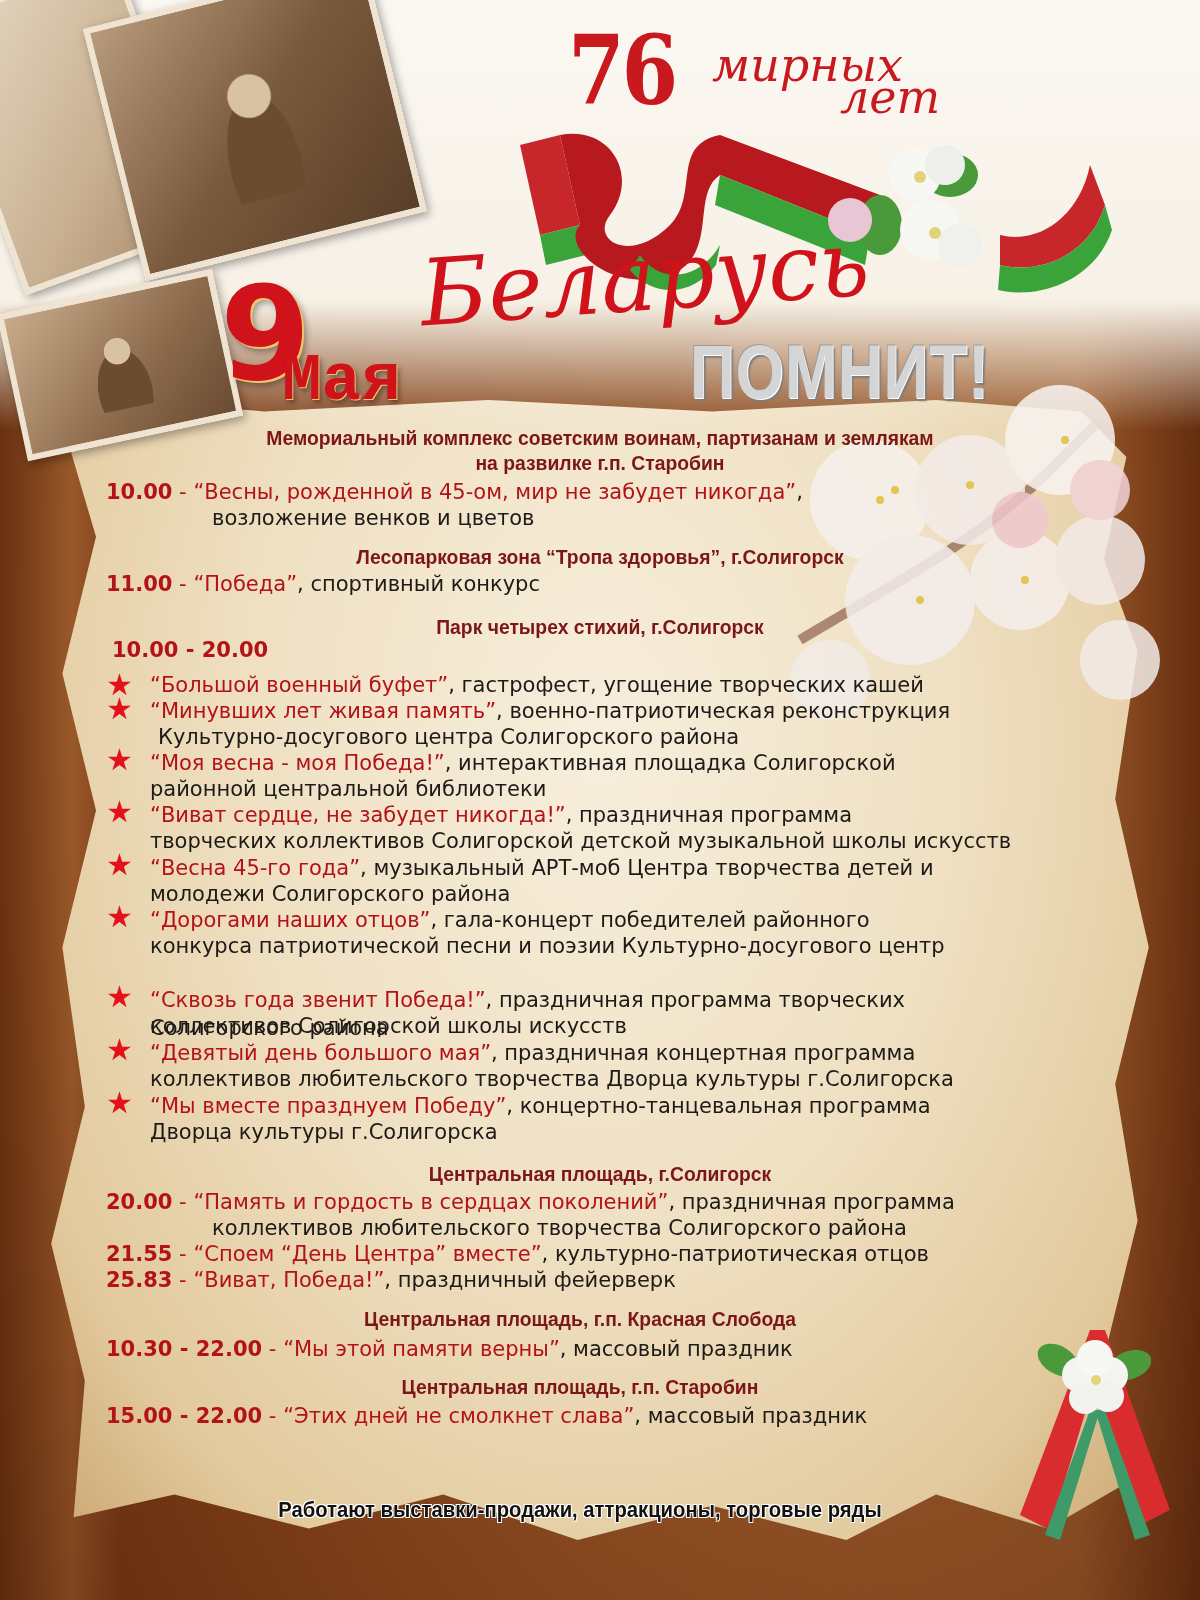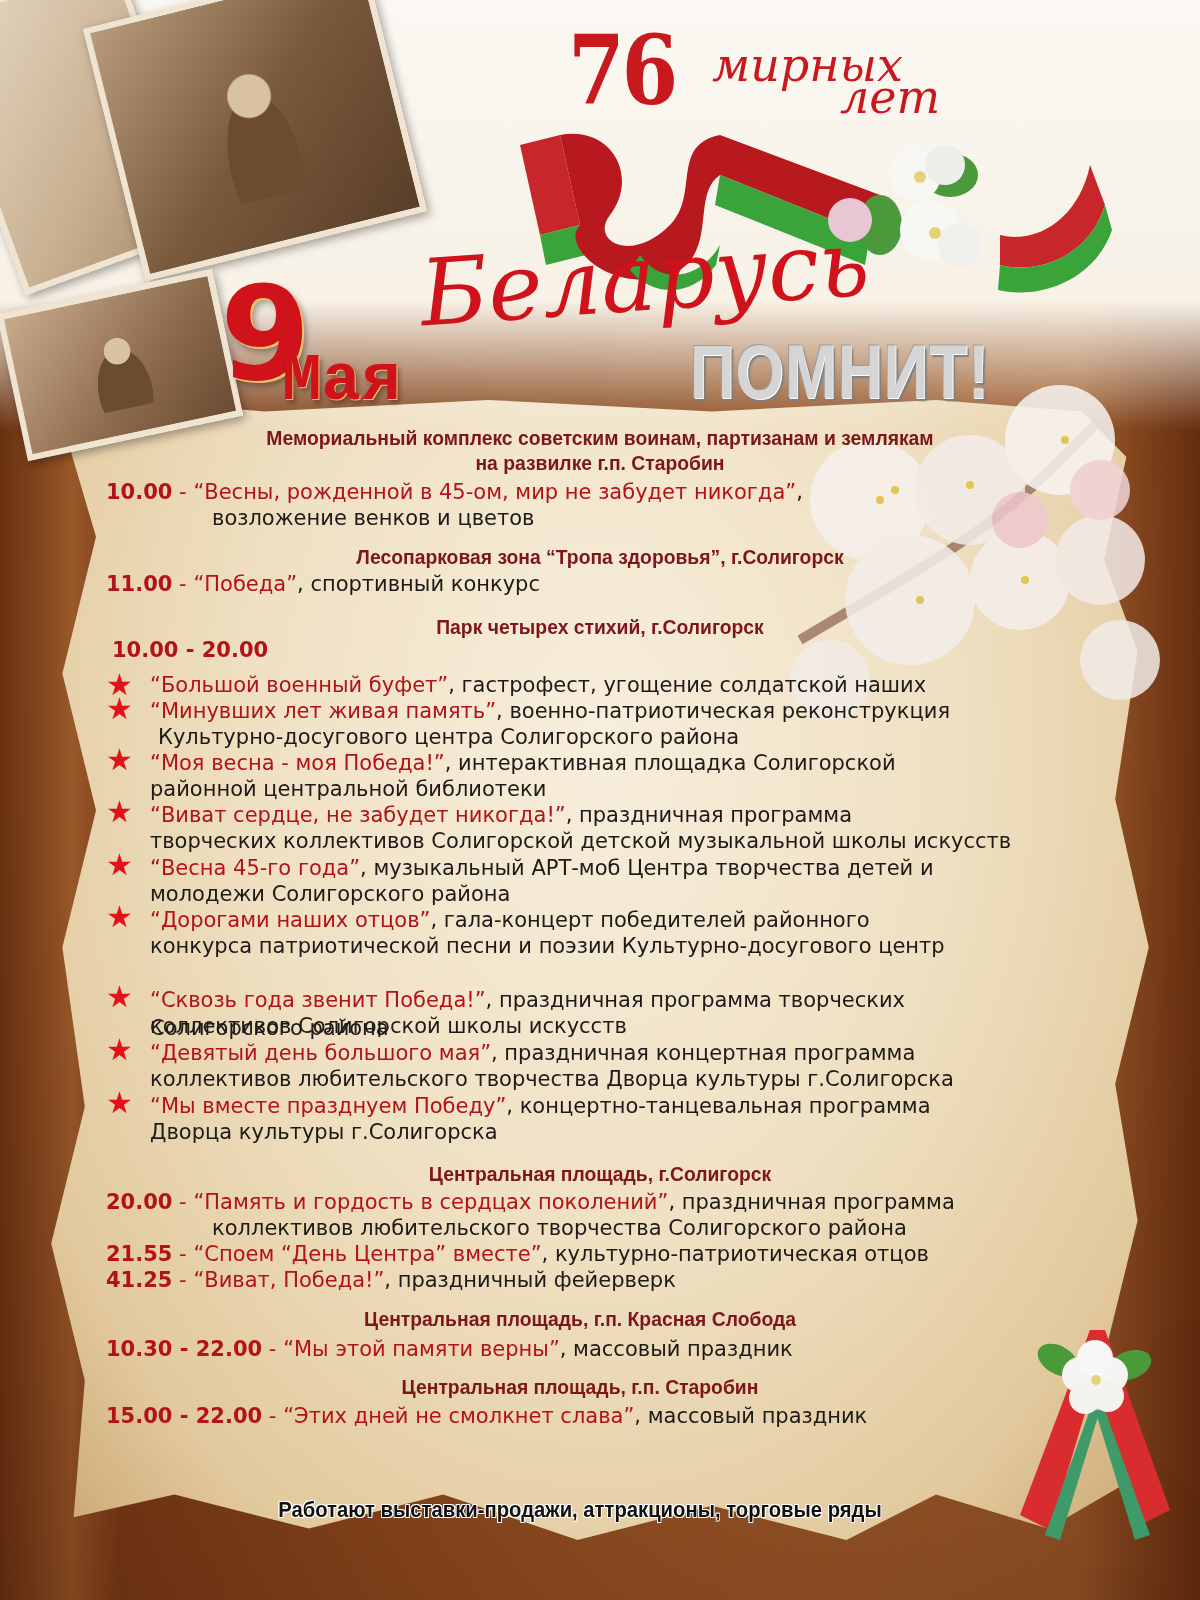--- a/index.html
+++ b/index.html
@@ -181,21 +181,21 @@
 
 <div class="venue" style="top:545px">Лесопарковая зона “Тропа здоровья”, г.Солигорск</div>
 <div class="line" style="left:106px;top:572px">
   <span class="time">11.00</span><span class="title-q"> - </span><span class="title-q">“Победа”</span><span>, спортивный конкурс</span>
 </div>
 
 <div class="venue" style="top:615px">Парк четырех стихий, г.Солигорск</div>
 <div class="line time" style="left:112px;top:638px">10.00 - 20.00</div>
 
 <div class="star" style="left:106px;top:670px">★</div>
-<div class="line" style="left:150px;top:673px"><span class="title-q">“Большой военный буфет”</span><span>, гастрофест, угощение солдатской наших</span></div>
+<div class="line" style="left:150px;top:673px"><span class="title-q">“Большой военный буфет”</span><span>, гастрофест, угощение творческих кашей</span></div>
 
 <div class="star" style="left:106px;top:694px">★</div>
 <div class="line" style="left:150px;top:699px"><span class="title-q">“Минувших лет живая память”</span><span>, военно-патриотическая реконструкция</span></div>
 <div class="line" style="left:158px;top:725px">Культурно-досугового центра Солигорского района</div>
 
 <div class="star" style="left:106px;top:745px">★</div>
 <div class="line" style="left:150px;top:751px"><span class="title-q">“Моя весна - моя Победа!”</span><span>, интерактивная площадка Солигорской</span></div>
 <div class="line" style="left:150px;top:777px">районной центральной библиотеки</div>
 
 <div class="star" style="left:106px;top:797px">★</div>
@@ -225,21 +225,21 @@
 
 <div class="venue" style="top:1162px">Центральная площадь, г.Солигорск</div>
 <div class="line" style="left:106px;top:1190px">
   <span class="time">20.00</span><span class="title-q"> - </span><span class="title-q">“Память и гордость в сердцах поколений”</span><span>, праздничная программа</span>
 </div>
 <div class="line" style="left:212px;top:1216px">коллективов любительского творчества Солигорского района</div>
 <div class="line" style="left:106px;top:1242px">
   <span class="time">21.55</span><span class="title-q"> - </span><span class="title-q">“Споем “День Центра” вместе”</span><span>, культурно-патриотическая отцов</span>
 </div>
 <div class="line" style="left:106px;top:1268px">
-  <span class="time">41.25</span><span class="title-q"> - </span><span class="title-q">“Виват, Победа!”</span><span>, праздничный фейерверк</span>
+  <span class="time">25.83</span><span class="title-q"> - </span><span class="title-q">“Виват, Победа!”</span><span>, праздничный фейерверк</span>
 </div>
 
 <div class="venue" style="left:-20px;top:1307px">Центральная площадь, г.п. Красная Слобода</div>
 <div class="line" style="left:106px;top:1337px">
   <span class="time">10.30 - 22.00</span><span class="title-q"> - </span><span class="title-q">“Мы этой памяти верны”</span><span>, массовый праздник</span>
 </div>
 
 <div class="venue" style="left:-20px;top:1375px">Центральная площадь, г.п. Старобин</div>
 <div class="line" style="left:106px;top:1404px">
   <span class="time">15.00 - 22.00</span><span class="title-q"> - </span><span class="title-q">“Этих дней не смолкнет слава”</span><span>, массовый праздник</span>

